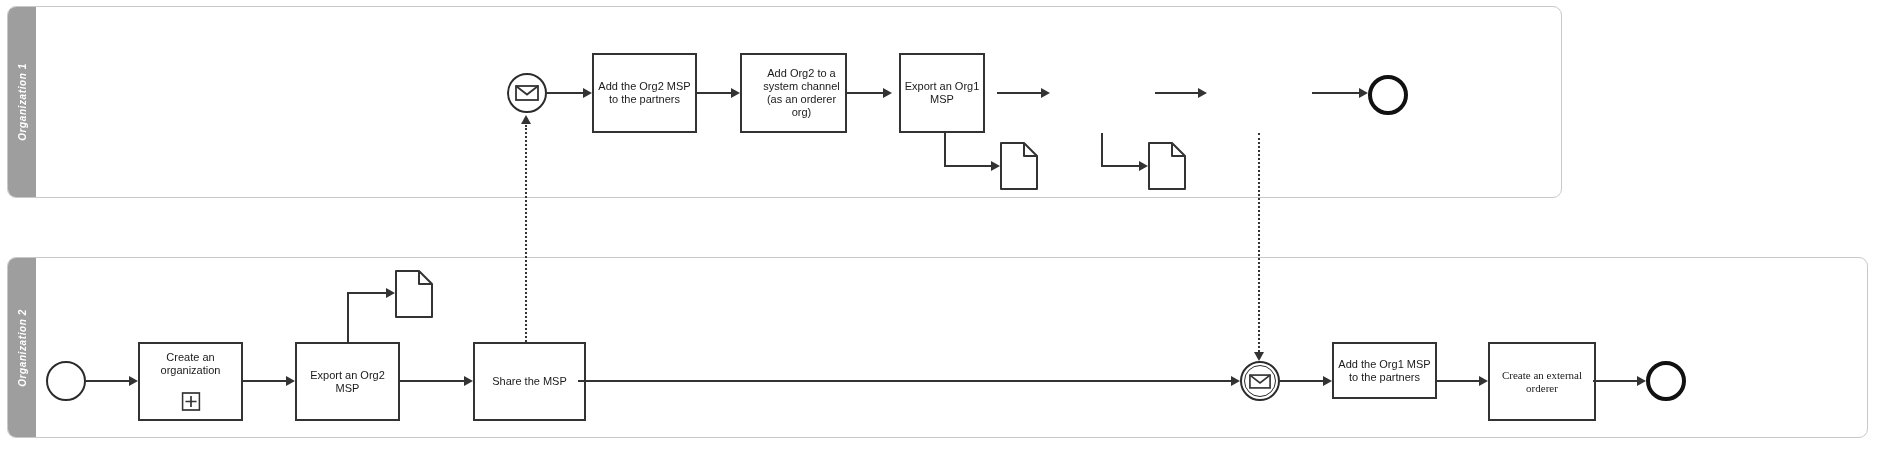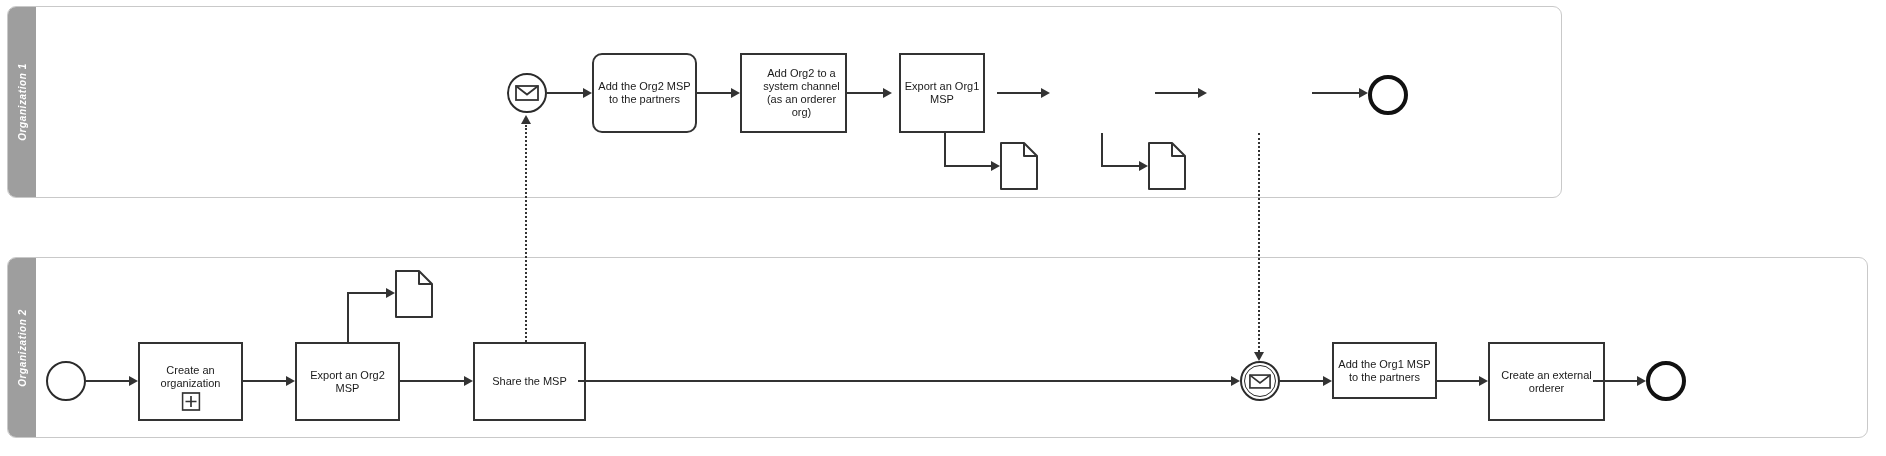--- a/index.html
+++ b/index.html
@@ -18,21 +18,21 @@
   .pool-label{
     writing-mode:vertical-rl;transform:rotate(180deg);
     color:#fff;font-size:10px;font-style:italic;font-weight:bold;letter-spacing:.6px;
     white-space:nowrap;
   }
   .task{
     position:absolute;box-sizing:border-box;background:#fff;border:2px solid #333;
     display:flex;align-items:center;justify-content:center;text-align:center;
     font-size:11px;line-height:13px;padding:3px 2px;
   }
-  .task.top-text{align-items:flex-start;padding-top:20px;}
+  .task.top-text{align-items:flex-start;padding-top:7px;}
   .evt{position:absolute;box-sizing:border-box;border:2px solid #2b2b2b;border-radius:50%;
     background:#fff;display:flex;align-items:center;justify-content:center;}
   .evt.thick{border-width:4px;border-color:#111;}
   .evt-inner{position:absolute;inset:2px;border:1.5px solid #2b2b2b;border-radius:50%;
     display:flex;align-items:center;justify-content:center;}
   .hline{position:absolute;height:2px;background:#333;}
   .vline{position:absolute;width:2px;background:#333;}
   .dotv{position:absolute;width:0;border-left:2px dotted #333;}
   .arr-r{position:absolute;width:0;height:0;border-top:5px solid transparent;
     border-bottom:5px solid transparent;border-left:9px solid #333;}
@@ -60,21 +60,21 @@
     </div>
   </div>
 
   <div class="evt" style="left:507px;top:73px;width:40px;height:40px;">
     <svg width="24" height="16" viewBox="0 0 24 16">
         <rect x="1" y="1" width="22" height="14" fill="#fff" stroke="#333" stroke-width="1.8"></rect>
         <path d="M1,1 L12,9.5 L23,1" fill="none" stroke="#333" stroke-width="1.8"></path>
       </svg>
   </div>
 
-  <div class="task" style="left:592px;top:53px;width:105px;height:80px;border-radius:10px;">
+  <div class="task" style="left:592px;top:53px;width:105px;height:80px;">
     <span>Add the Org2 MSP to the partners</span>
   </div>
 
   <div class="task" style="left:740px;top:53px;width:107px;height:80px;padding-left:18px;">
     <span>Add Org2 to a system channel (as an orderer org)</span>
   </div>
 
   <div class="task" style="left:892px;top:53px;width:86px;height:80px;margin-left:7px;">
     <span>Export an Org1 MSP</span>
   </div>
@@ -148,21 +148,21 @@
           <rect x="1" y="1" width="22" height="14" fill="#fff" stroke="#333" stroke-width="1.8"></rect>
           <path d="M1,1 L12,9.5 L23,1" fill="none" stroke="#333" stroke-width="1.8"></path>
         </svg>
     </div>
   </div>
 
   <div class="task" style="left:1332px;top:342px;width:105px;height:57px;">
     <span>Add the Org1 MSP to the partners</span>
   </div>
 
-  <div class="task" style="left:1488px;top:342px;width:117px;height:79px;">
+  <div class="task" style="left:1488px;top:342px;width:108px;height:79px;font-family:Liberation Serif, serif;">
     <span>Create an external orderer</span>
   </div>
 
   <div class="evt thick" style="left:1646px;top:361px;width:40px;height:40px;"></div>
 
   <div class="doc" style="left:395px;top:270px;">
     <svg width="38" height="48" viewBox="0 0 38 48">
         <path d="M1,1 H24 L37,14 V47 H1 Z" fill="#fff" stroke="#333" stroke-width="2" stroke-linejoin="round"></path>
         <path d="M24,1 V14 H37" fill="none" stroke="#333" stroke-width="2" stroke-linejoin="round"></path>
       </svg>

